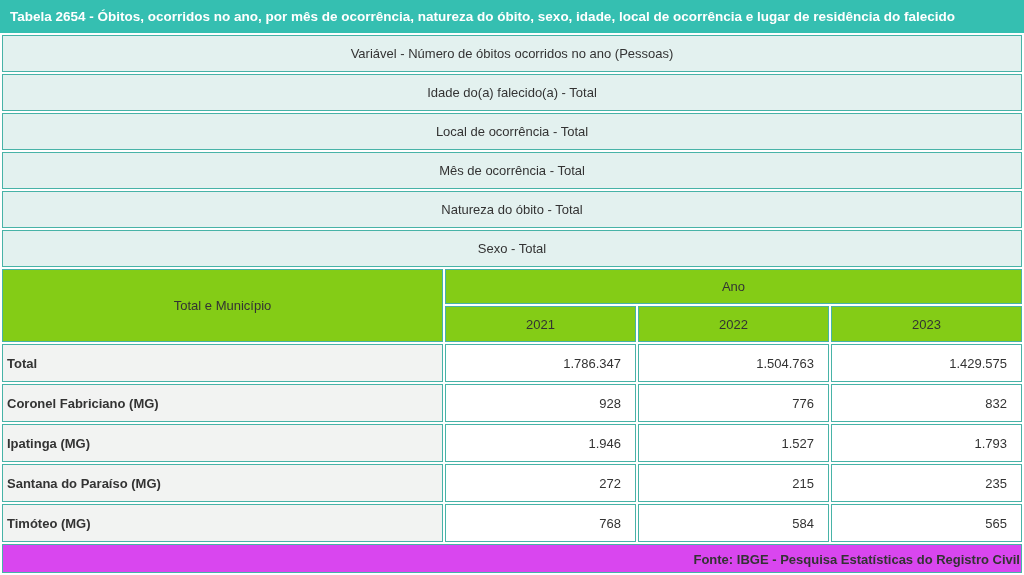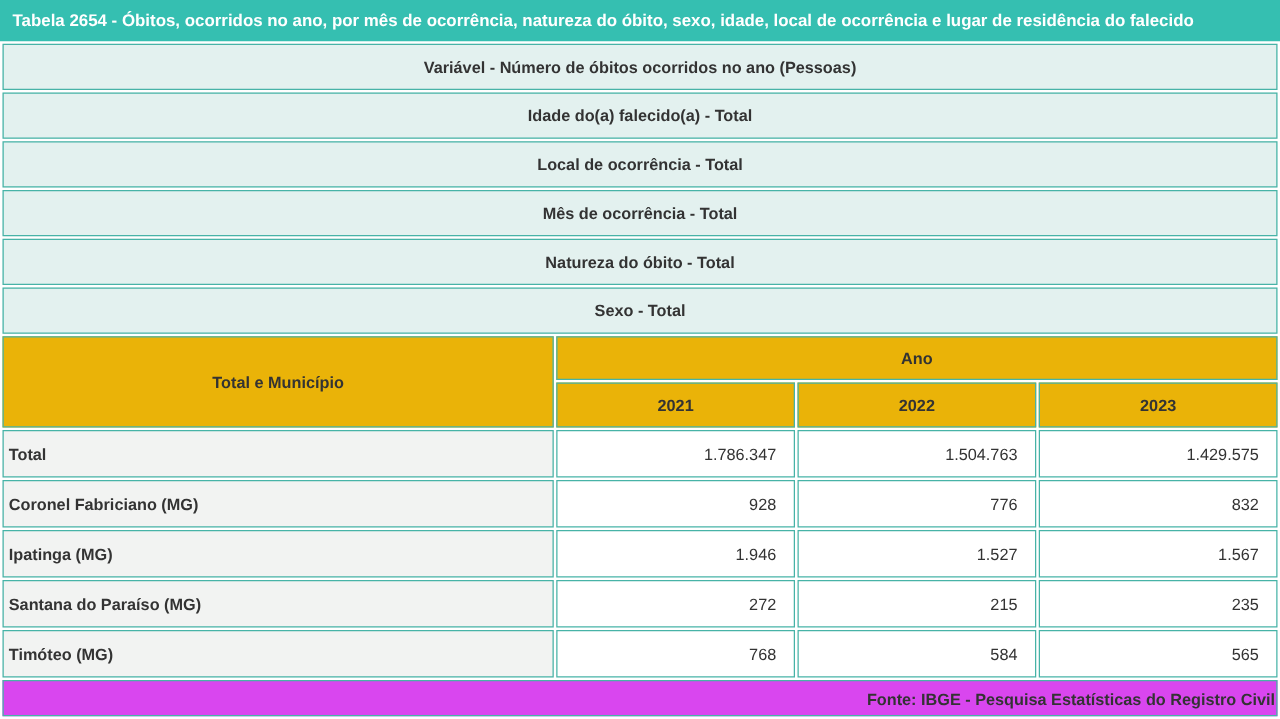--- a/index.html
+++ b/index.html
@@ -37,27 +37,27 @@
   table.main td {
     box-sizing: border-box;
     border: 1px solid #47b3a7;
     font-size: 13px;
     color: #333333;
     overflow: hidden;
     white-space: nowrap;
   }
   td.meta-cell {
     background: #e3f1ef;
-    font-weight: bold;
+    font-weight: normal;
     text-align: center;
     height: 37px;
   }
   td.colhead {
-    background: #eab308;
-    font-weight: bold;
+    background: #84cc16;
+    font-weight: normal;
     text-align: center;
   }
   td.head-top { height: 35px; }
   td.head-years { height: 36px; text-align: center; }
   td.row-label {
     background: #f2f3f2;
     font-weight: bold;
     text-align: left;
     padding-left: 4px;
     height: 38px;
@@ -133,21 +133,21 @@
     <tr>
       <td class="row-label">Coronel Fabriciano (MG)</td>
       <td class="val">928</td>
       <td class="val">776</td>
       <td class="val">832</td>
     </tr>
     <tr>
       <td class="row-label">Ipatinga (MG)</td>
       <td class="val">1.946</td>
       <td class="val">1.527</td>
-      <td class="val">1.567</td>
+      <td class="val">1.793</td>
     </tr>
     <tr>
       <td class="row-label">Santana do Paraíso (MG)</td>
       <td class="val">272</td>
       <td class="val">215</td>
       <td class="val">235</td>
     </tr>
     <tr>
       <td class="row-label">Timóteo (MG)</td>
       <td class="val">768</td>

